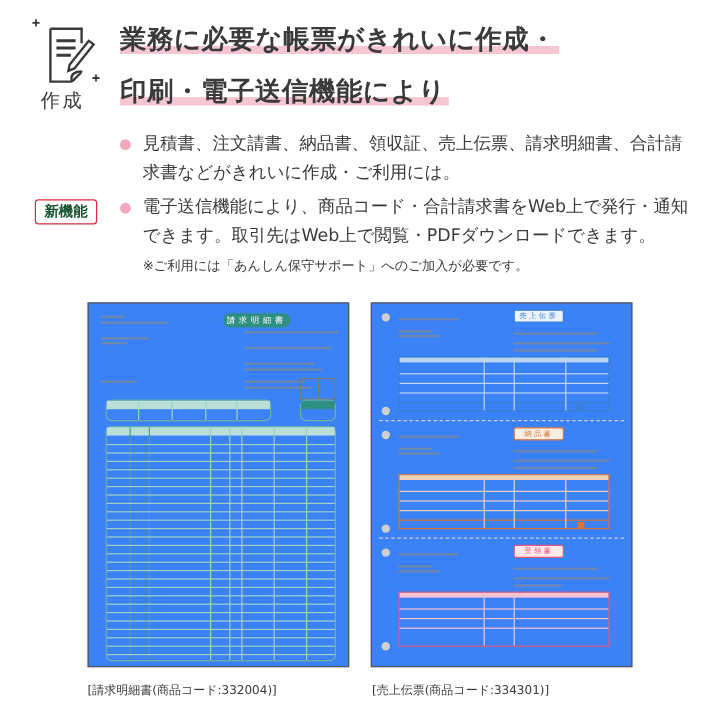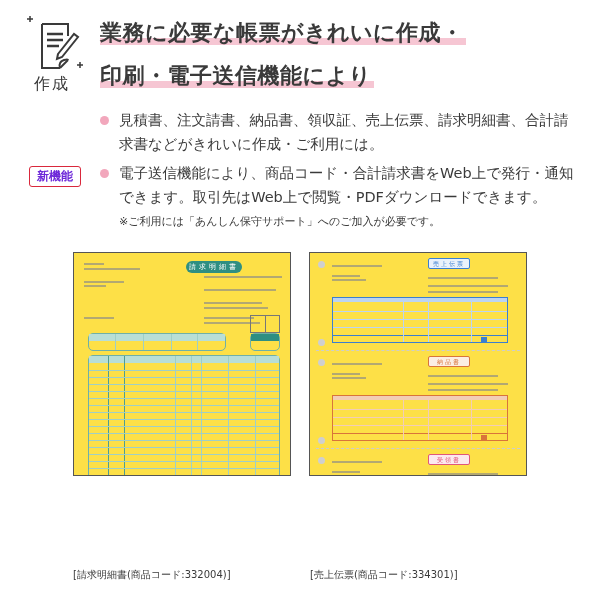--- a/index.html
+++ b/index.html
@@ -14,24 +14,24 @@
   .headline.l1 { top: 19px; }
   .headline.l2 { top: 62px; }
 
   
   .bullet { position: absolute; left: 100px; width: 480px; font-size: 14.5px; line-height: 24px; color: #3a3a3a; }
   .bullet .dot { position: absolute; left: 0; top: 8px; width: 9px; height: 9px; border-radius: 50%; background: #f2a7bc; }
   .bullet .txt { margin-left: 19px; display: block; }
   .b1 { top: 108px; }
   .b2 { top: 161px; }
   .note { position: absolute; left: 119px; top: 214px; font-size: 11px; color: #3a3a3a; }
-  .badge-new { position: absolute; left: 29px; top: 166px; width: 52px; height: 21px; border: 1.5px solid #d9283c; border-radius: 3px; color: #6d28d9; font-size: 12px; font-weight: bold; text-align: center; line-height: 18px; }
-
-  
-  .doc { position: absolute; top: 252px; width: 218px; height: 224px; border: 1.5px solid #555; background: #fde047; overflow: hidden; }
+  .badge-new { position: absolute; left: 29px; top: 166px; width: 52px; height: 21px; border: 1.5px solid #d9283c; border-radius: 3px; color: #14532d; font-size: 12px; font-weight: bold; text-align: center; line-height: 18px; }
+
+  
+  .doc { position: absolute; top: 252px; width: 218px; height: 304px; border: 1.5px solid #555; background: #3b82f6; overflow: hidden; }
   .doc-a { left: 73px; }
   .doc-b { left: 309px; }
   .caption { position: absolute; top: 568px; font-size: 10px; color: #3a3a3a; white-space: nowrap; }
   .cap-a { left: 73px; }
   .cap-b { left: 310px; }
 
   
   .ttl-pill { position: absolute; border-radius: 10px; color: #fff; font-size: 7px; text-align: center; line-height: 12px; letter-spacing: 3px; }
   .tiny { position: absolute; height: 2px; background: #8a8a8a; opacity: .65; }
   .grid-green { position: absolute; border: 1px solid #6fb0a6; border-radius: 5px; }

